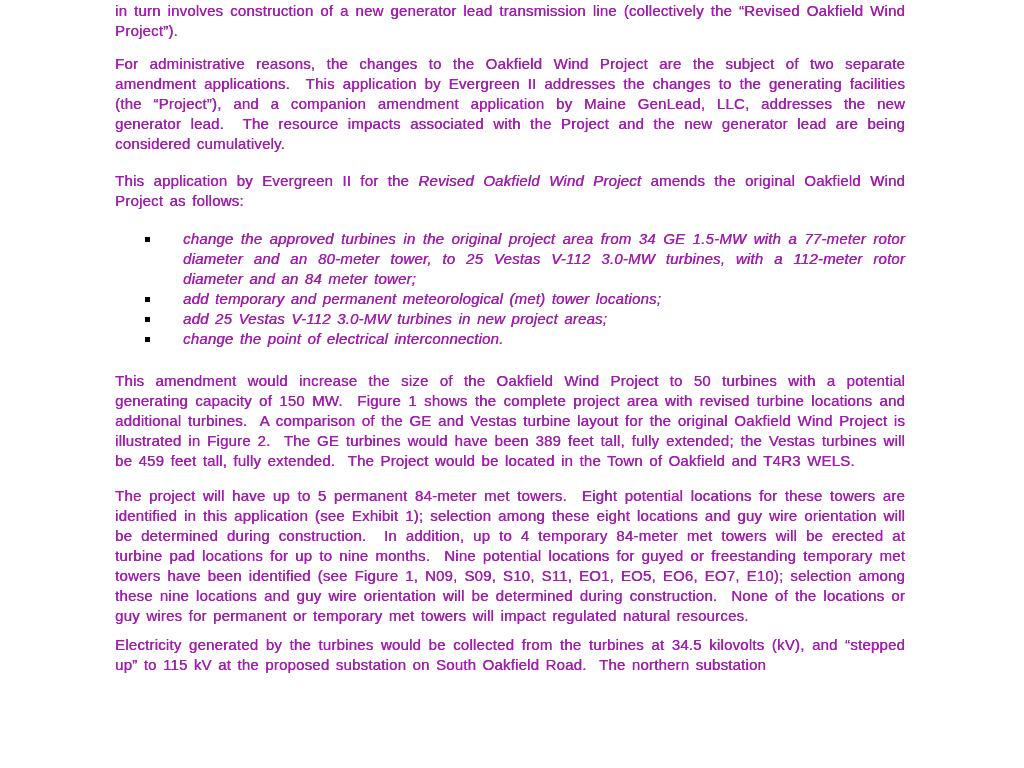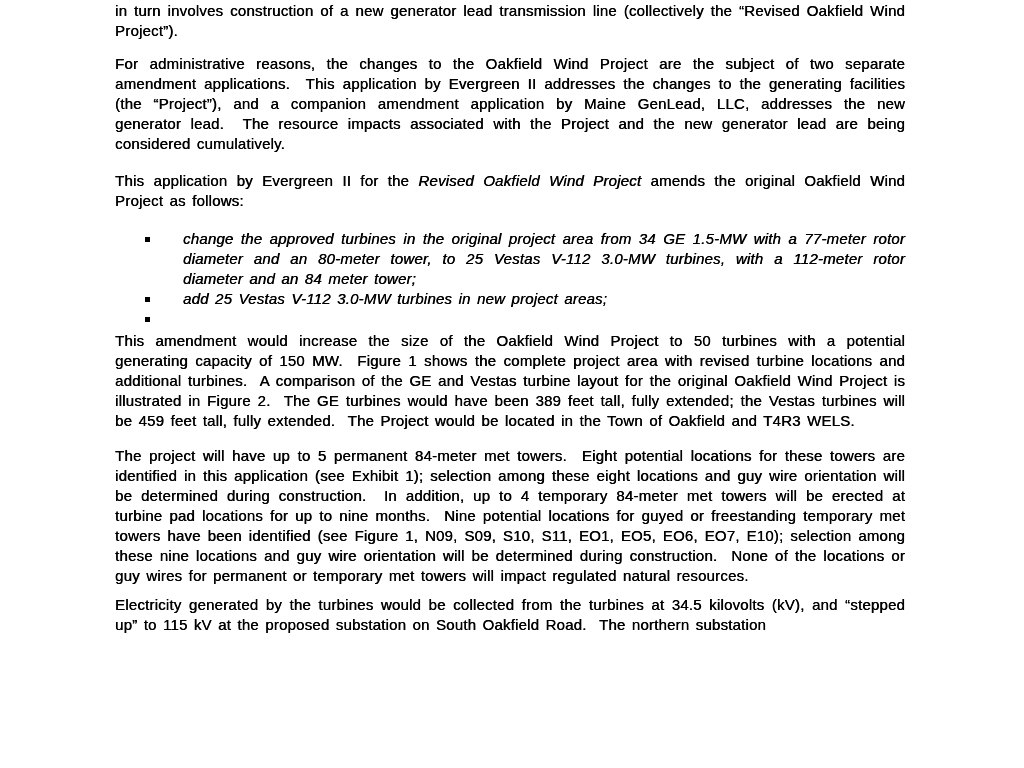--- a/index.html
+++ b/index.html
@@ -7,21 +7,21 @@
     width: 1024px; height: 768px;
     background: #ffffff;
     overflow: hidden;
   }
   .page {
     position: relative;
     width: 1024px; height: 768px;
     background: #ffffff;
     overflow: hidden;
     font-family: "Liberation Sans", sans-serif;
-    color: #000000;
+    color: #a21caf;
   }
   .content {
     position: absolute;
     left: 115px; top: 1px;
     width: 790px;
     font-size: 15px;
     line-height: 20px;
     text-align: justify;
     letter-spacing: 0.2px;
     word-spacing: 2px;
@@ -62,25 +62,25 @@
   <div class="content">
 
     <p class="frag">in turn involves construction of a new generator lead transmission line (collectively the “Revised Oakfield Wind Project”).</p>
 
     <p class="p-admin">For administrative reasons, the changes to the Oakfield Wind Project are the subject of two separate amendment applications.  This application by Evergreen II addresses the changes to the generating facilities (the “Project”), and a companion amendment application by Maine GenLead, LLC, addresses the new generator lead.  The resource impacts associated with the Project and the new generator lead are being considered cumulatively.</p>
 
     <p class="p-amends"><span>This application by Evergreen II for the </span><em>Revised Oakfield Wind Project</em><span> amends the original Oakfield Wind Project as follows:</span></p>
 
     <ul class="bullets">
       <li><span class="sq"></span><span>change the approved turbines in the original project area from 34 GE 1.5-MW with a 77-meter rotor diameter and an 80-meter tower, to 25 Vestas V-112 3.0-MW turbines, with a 112-meter rotor diameter and an 84 meter tower;</span></li>
-      <li><span class="sq"></span></li>
+      <li><span class="sq"></span><span>add temporary and permanent meteorological (met) tower locations;</span></li>
       <li><span class="sq"></span></li>
       <li><span class="sq"></span><span>add 25 Vestas V-112 3.0-MW turbines in new project areas;</span></li>
       <li><span class="sq"></span></li>
-      <li><span class="sq"></span></li>
+      <li><span class="sq"></span><span>change the point of electrical interconnection.</span></li>
     </ul>
 
     <p class="p-size">This amendment would increase the size of the Oakfield Wind Project to 50 turbines with a potential generating capacity of 150 MW.  Figure 1 shows the complete project area with revised turbine locations and additional turbines.  A comparison of the GE and Vestas turbine layout for the original Oakfield Wind Project is illustrated in Figure 2.  The GE turbines would have been 389 feet tall, fully extended; the Vestas turbines will be 459 feet tall, fully extended.  The Project would be located in the Town of Oakfield and T4R3 WELS.</p>
 
     <p class="p-met">The project will have up to 5 permanent 84-meter met towers.  Eight potential locations for these towers are identified in this application (see Exhibit 1); selection among these eight locations and guy wire orientation will be determined during construction.  In addition, up to 4 temporary 84-meter met towers will be erected at turbine pad locations for up to nine months.  Nine potential locations for guyed or freestanding temporary met towers have been identified (see Figure 1, N09, S09, S10, S11, EO1, EO5, EO6, EO7, E10); selection among these nine locations and guy wire orientation will be determined during construction.  None of the locations or guy wires for permanent or temporary met towers will impact regulated natural resources.</p>
 
     <p class="p-elec">Electricity generated by the turbines would be collected from the turbines at 34.5 kilovolts (kV), and “stepped up” to 115 kV at the proposed substation on South Oakfield Road.  The northern substation</p>
 
   </div>
 </div>

